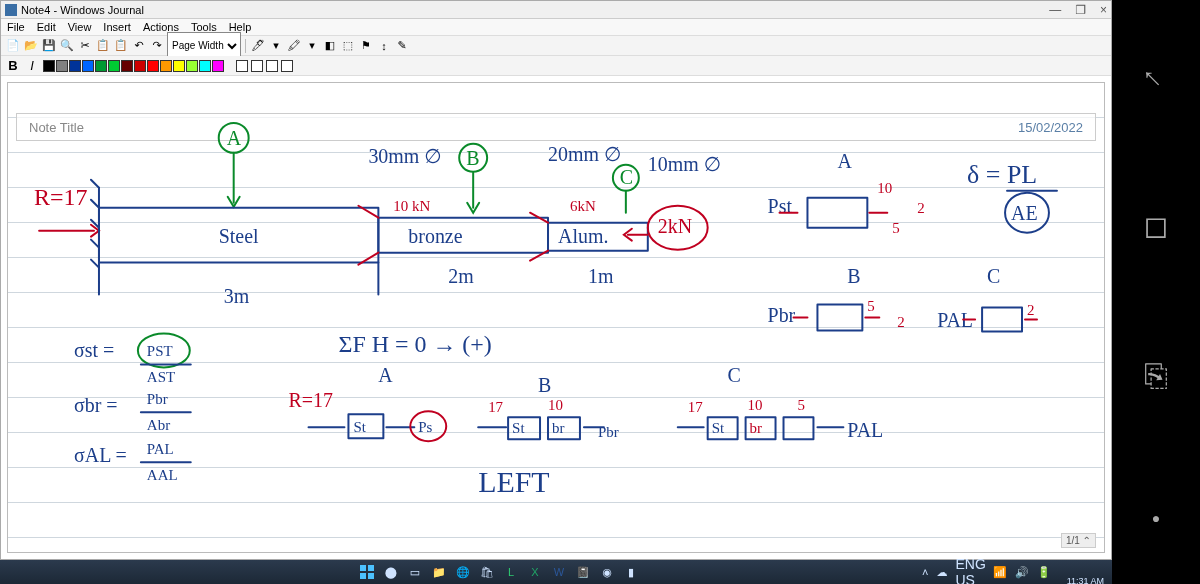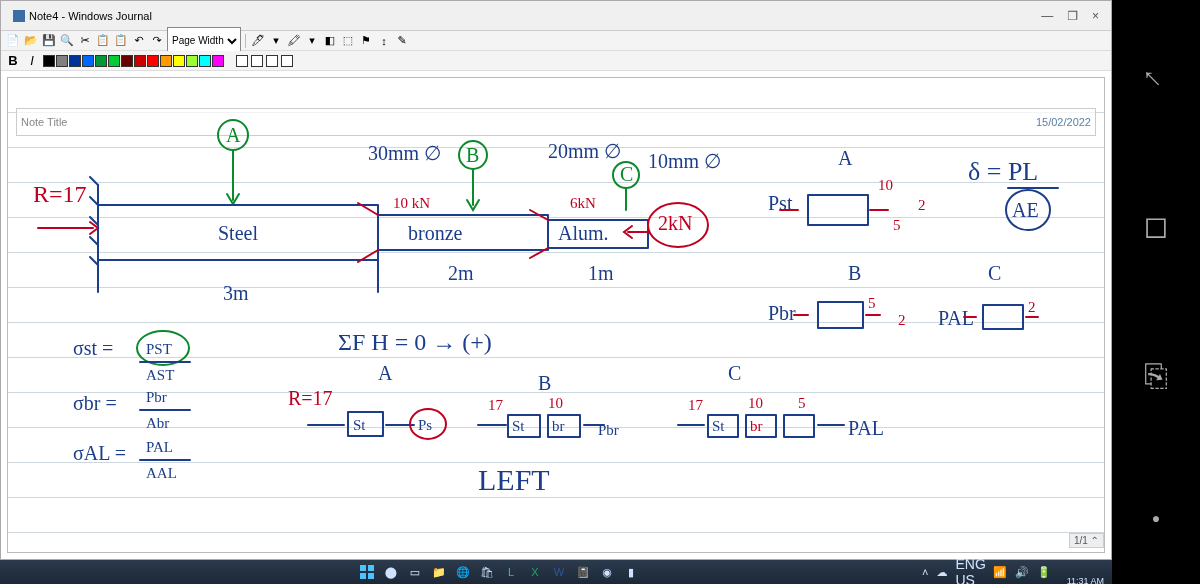--- a/index.html
+++ b/index.html
@@ -17,24 +17,24 @@
     width: 1112px;
     height: 560px;
     background: #fff;
     display: flex;
     flex-direction: column;
     border: 1px solid #aaa;
   }
   .titlebar {
     display: flex;
     align-items: center;
-    height: 30px;
+    height: 18px;
     background: #f0f0f0;
     font-size: 11px;
-    padding: 0 12px;
+    padding: 0 4px;
     border-bottom: 1px solid #ccc;
   }
   .titlebar .icon-app {
     width: 12px; height: 12px;
     background: #3a6ea5;
     margin-right: 4px;
   }
   .titlebar .win-controls { margin-left: auto; display: flex; gap: 14px; font-size: 12px; color:#555;}
   .menubar {
     display: flex;
@@ -90,32 +90,32 @@
       repeating-linear-gradient(to bottom,
         transparent 0, transparent 34px,
         #cfd7de 34px, #cfd7de 35px);
   }
   .note-title-box{
     position:absolute;
     top:30px; left:8px; right:8px;
     height:28px;
     border:1px solid #ccc;
     display:flex; align-items:center;
-    padding:0 4px;
-    font-size:11px; color:#888;
+    padding:0 12px;
+    font-size:13px; color:#888;
     background:rgba(255,255,255,0.7);
   }
   .note-title-box .date{ margin-left:auto; color:#5a7fa6;}
   .ink{
     position:absolute; inset:0;
     width:100%; height:100%;
     pointer-events:none;
   }
   .page-ind{
-    position:absolute; right:0; bottom:4px;
+    position:absolute; right:8px; bottom:4px;
     font-size:10px; color:#555;
     background:#eee; border:1px solid #ccc;
     padding:1px 4px;
   }
   
   .right-rail{
     position:absolute;
     right:0; top:0; bottom:0; width:88px;
     background:#000;
     display:flex; flex-direction:column;
@@ -146,20 +146,29 @@
   <div class="titlebar">
     <span class="icon-app"></span>
     <span>Note4 - Windows Journal</span>
     <div class="win-controls">
       <span>—</span>
       <span>❐</span>
       <span>×</span>
     </div>
   </div>
 
+  <div class="menubar">
+    <span>File</span>
+    <span>Edit</span>
+    <span>View</span>
+    <span>Insert</span>
+    <span>Actions</span>
+    <span>Tools</span>
+    <span>Help</span>
+  </div>
 
   <div class="toolbar">
     <span class="tbtn">📄</span>
     <span class="tbtn">📂</span>
     <span class="tbtn">💾</span>
     <span class="tbtn">🔍</span>
     <span class="tbtn">✂</span>
     <span class="tbtn">📋</span>
     <span class="tbtn">📋</span>
     <span class="tbtn">↶</span>

